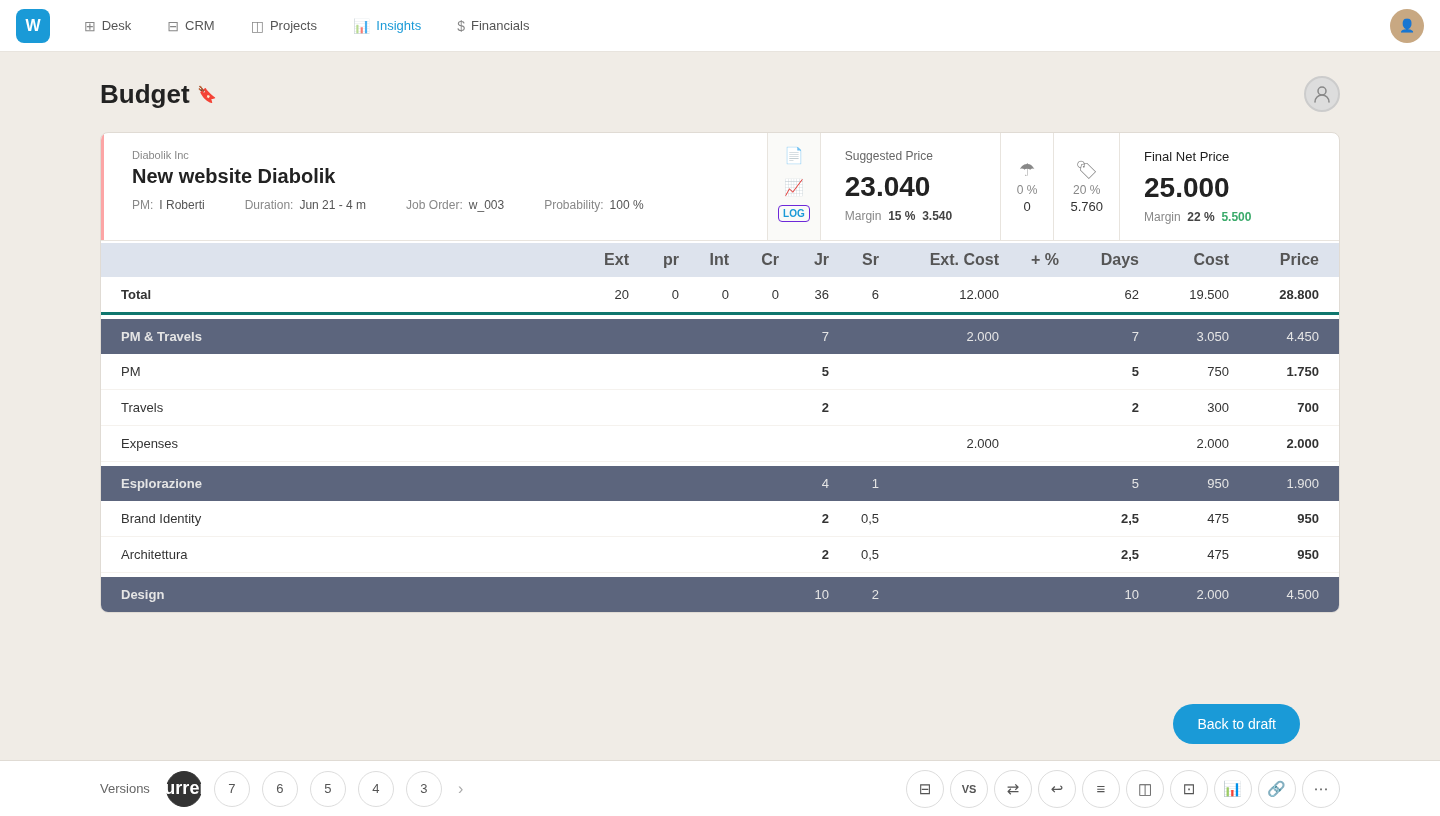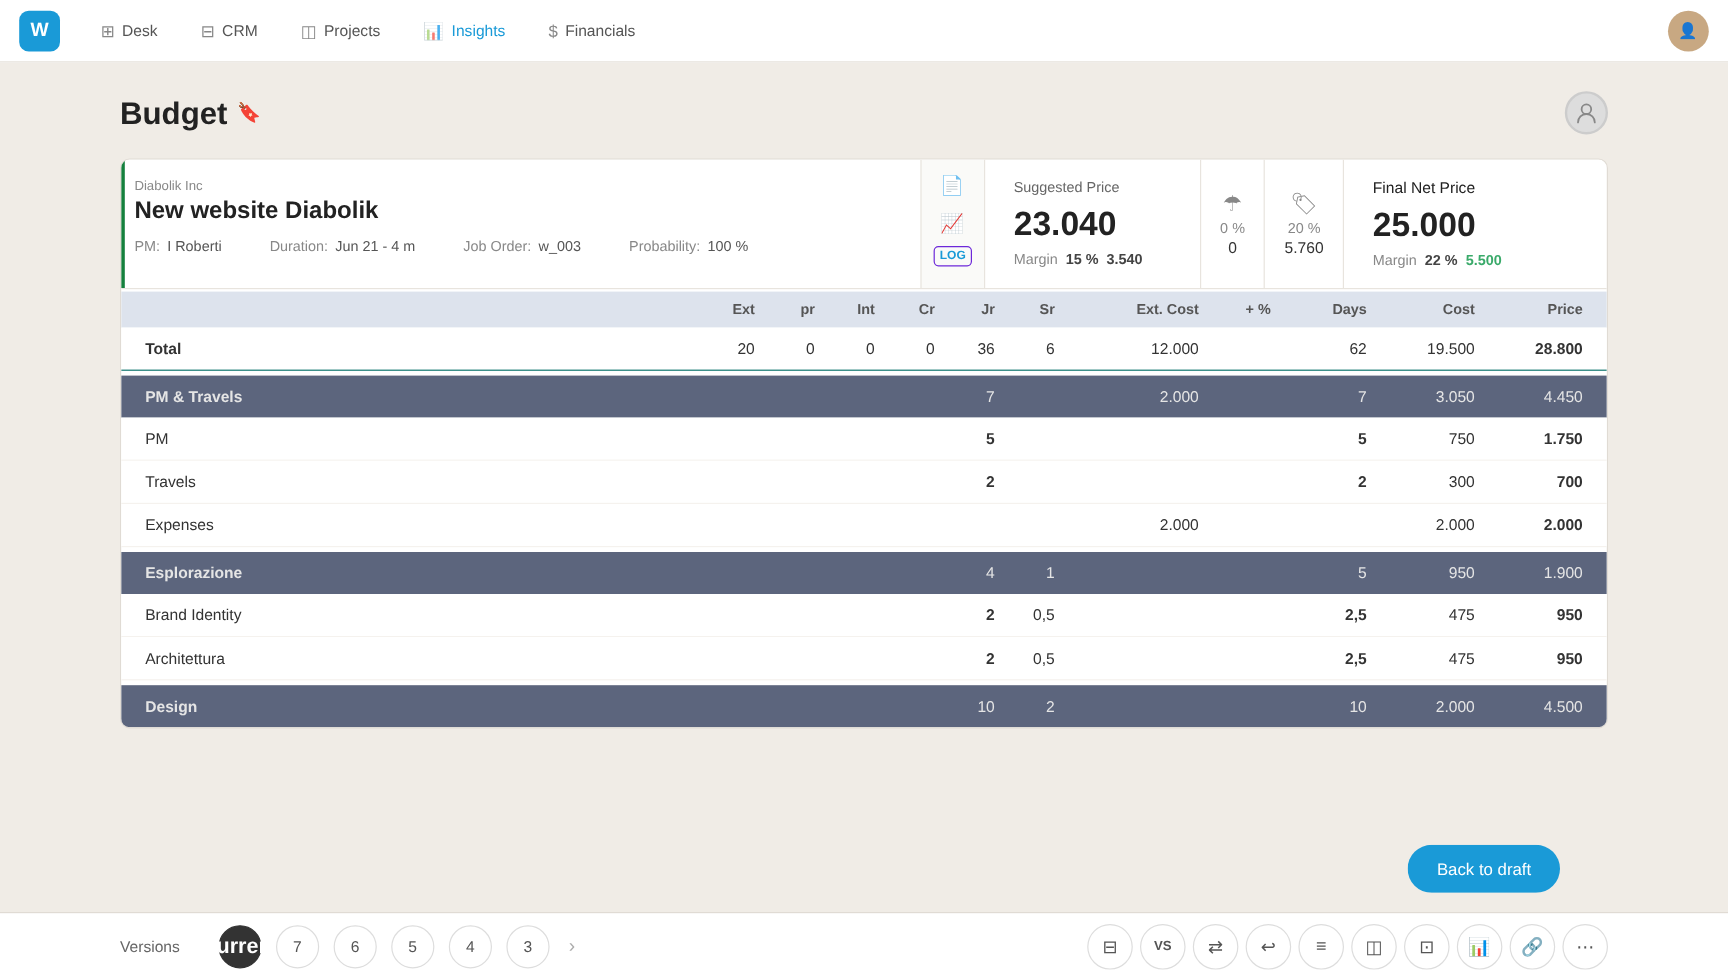--- a/index.html
+++ b/index.html
@@ -21,21 +21,21 @@
     .page-header { display: flex; align-items: center; justify-content: space-between; margin-bottom: 20px; }
     .page-title { font-size: 26px; font-weight: 600; color: #222; display: flex; align-items: center; gap: 8px; }
     .bookmark-icon { font-size: 16px; color: #aaa; }
     .header-avatar { width: 36px; height: 36px; border-radius: 50%; background: #ddd; border: 2px solid #ccc; display: flex; align-items: center; justify-content: center; cursor: pointer; }
 
     
     .main-card { background: #fff; border-radius: 8px; border: 1px solid #e0dbd4; overflow: hidden; margin-bottom: 0; }
 
     
     .project-row { display: flex; align-items: stretch; border-bottom: 1px solid #e8e4de; }
-    .project-info { flex: 1; padding: 16px 8px; border-left: 3px solid #15803d; }
+    .project-info { flex: 1; padding: 16px 28px; border-left: 3px solid #fca5a5; }
     .project-company { font-size: 11px; color: #888; margin-bottom: 4px; }
     .project-name { font-size: 20px; font-weight: 600; color: #222; margin-bottom: 10px; }
     .project-meta { display: flex; gap: 40px; font-size: 12px; color: #555; }
     .project-meta span { display: flex; gap: 6px; }
     .project-meta .label { color: #888; }
     .project-icons { display: flex; flex-direction: column; align-items: center; padding: 8px 10px; border-left: 1px solid #e8e4de; gap: 4px; background: #fafaf8; }
     .proj-icon { width: 28px; height: 28px; display: flex; align-items: center; justify-content: center; color: #888; font-size: 16px; cursor: pointer; border-radius: 4px; }
     .proj-icon.active { color: #1a9ad7; }
     .proj-icon-log { font-size: 10px; font-weight: 600; color: #1a9ad7; border: 1px solid #6d28d9; border-radius: 4px; padding: 2px 4px; cursor: pointer; }
     .price-panel { padding: 16px 24px; border-left: 1px solid #e8e4de; min-width: 180px; }
@@ -45,43 +45,43 @@
     .price-value { font-size: 28px; font-weight: 700; color: #222; }
     .price-margin { font-size: 12px; color: #888; margin-top: 6px; }
     .price-margin span.val { font-weight: 600; color: #444; }
     .price-margin span.green { color: #3aaa6a; font-weight: 600; }
     .icon-panel { display: flex; flex-direction: column; align-items: center; justify-content: center; padding: 16px 20px; border-left: 1px solid #e8e4de; gap: 12px; }
     .icon-panel-row { display: flex; flex-direction: column; align-items: center; gap: 2px; }
     .icon-panel-pct { font-size: 12px; color: #888; }
     .icon-panel-num { font-size: 13px; color: #333; }
 
     
-    .table-header { background: #dde3ed; display: grid; grid-template-columns: 1fr 60px 50px 50px 50px 50px 50px 120px 60px 80px 90px 90px; padding: 8px 20px; font-size: 12px; font-weight: 600; color: #555; align-items: center; margin-top: 2px; }
+    .table-header { background: #dde3ed; display: grid; grid-template-columns: 1fr 60px 50px 50px 50px 50px 50px 120px 60px 80px 90px 90px; padding: 8px 20px; font-size: 16px; font-weight: 600; color: #555; align-items: center; margin-top: 2px; }
     .th { text-align: right; }
     .th:first-child { text-align: left; }
 
     
-    .table-total { display: grid; grid-template-columns: 1fr 60px 50px 50px 50px 50px 50px 120px 60px 80px 90px 90px; padding: 10px 20px; font-size: 13px; color: #333; align-items: center; background: #fff; border-bottom: 1px solid #0f766e; }
+    .table-total { display: grid; grid-template-columns: 1fr 60px 50px 50px 50px 50px 50px 120px 60px 80px 90px 90px; padding: 10px 20px; font-size: 13px; color: #333; align-items: center; background: #fff; border-bottom: 3px solid #0f766e; }
     .td { text-align: right; }
     .td:first-child { text-align: left; font-weight: 600; }
 
     
     .section-row { display: grid; grid-template-columns: 1fr 60px 50px 50px 50px 50px 50px 120px 60px 80px 90px 90px; padding: 10px 20px; font-size: 13px; color: #e5e5e5; align-items: center; background: #5c657d; margin-top: 4px; }
     .section-td { text-align: right; }
     .section-td:first-child { text-align: left; font-weight: 600; }
 
     
     .data-row { display: grid; grid-template-columns: 1fr 60px 50px 50px 50px 50px 50px 120px 60px 80px 90px 90px; padding: 10px 20px; font-size: 13px; color: #333; align-items: center; background: #fff; border-bottom: 1px solid #f5f2ee; }
     .data-td { text-align: right; }
     .data-td:first-child { text-align: left; }
     .data-td.bold { font-weight: 700; }
 
     
     .bottom-bar { position: fixed; bottom: 0; left: 0; right: 0; height: 56px; background: #fff; border-top: 1px solid #e0dbd4; display: flex; align-items: center; padding: 0 100px; gap: 12px; }
-    .versions-label { font-size: 13px; color: #666; margin-right: 20px; text-align: center; }
+    .versions-label { font-size: 13px; color: #666; margin-right: 4px; text-align: center; }
     .version-btn { width: 36px; height: 36px; border-radius: 50%; border: 1px solid #ddd; background: #fff; cursor: pointer; font-size: 13px; color: #555; display: flex; align-items: center; justify-content: center; }
     .version-btn.current { background: #333; color: #fff; border-color: #333; font-size: 18px; font-weight: 600; }
     .version-arrow { font-size: 16px; color: #aaa; cursor: pointer; margin: 0 4px; }
     .toolbar-spacer { flex: 1; }
     .toolbar-group { display: flex; align-items: center; gap: 6px; }
     .tool-btn { width: 38px; height: 38px; border-radius: 50%; border: 1px solid #ddd; background: #fff; cursor: pointer; display: flex; align-items: center; justify-content: center; color: #555; font-size: 15px; }
 
     
     .back-draft-btn { position: fixed; bottom: 72px; right: 140px; background: #1a9ad7; color: #fff; border: none; border-radius: 24px; padding: 12px 24px; font-size: 14px; font-weight: 500; cursor: pointer; }
   </style>

